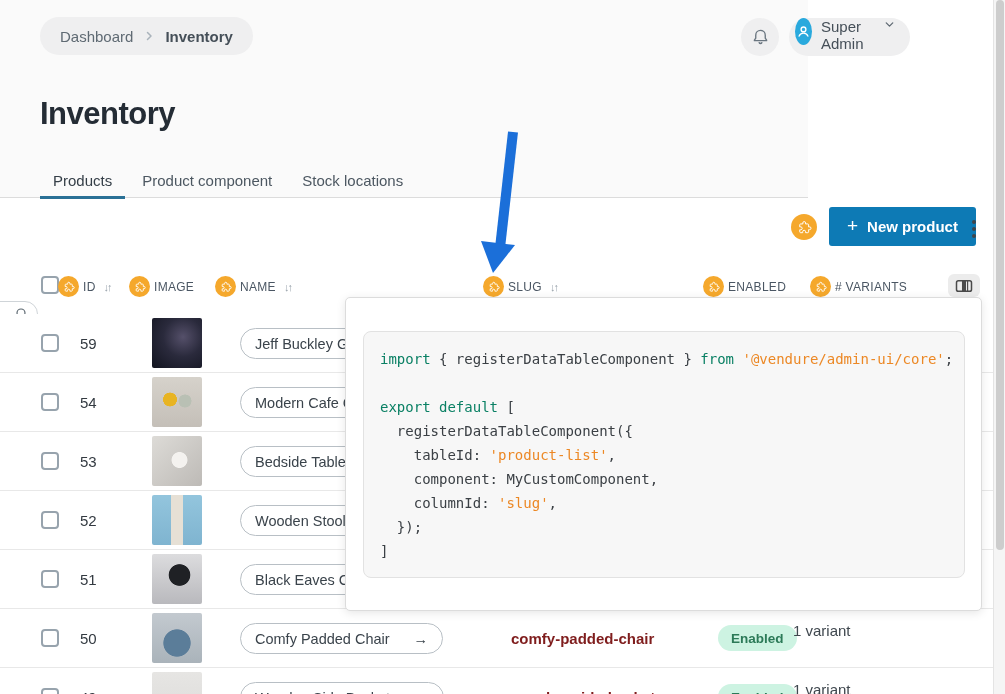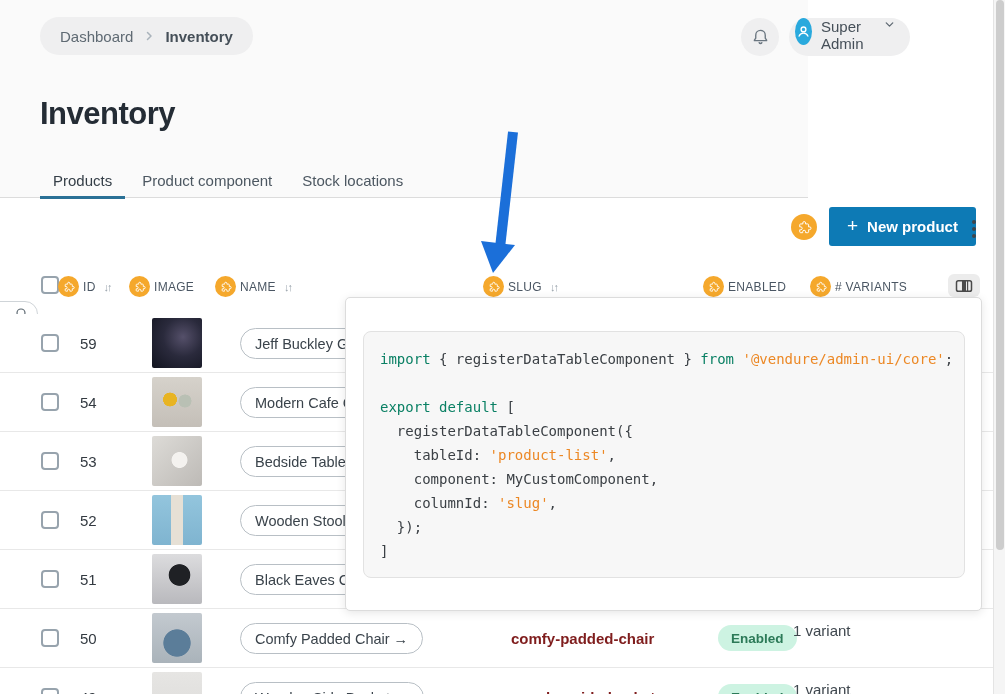--- a/index.html
+++ b/index.html
@@ -41,21 +41,21 @@
   .colpicker { position:absolute; left:948px; top:274px; width:32px; height:23px; background:#ececec; border-radius:6px; display:flex; align-items:center; justify-content:center; cursor:pointer; }
 
   .search-pill { position:absolute; left:-14px; top:301px; width:52px; height:26px; border:1px solid #cfd4d8; border-radius:13px; background:#fff; display:flex; align-items:center; justify-content:flex-end; padding-right:7px; cursor:pointer; }
 
   
   .rows { position:absolute; top:314px; left:0; width:1005px; }
   .row { position:relative; width:1005px; height:59px; border-bottom:1px solid #e8e8e8; background:#fff; }
   .row .checkbox { position:absolute; left:41px; top:20px; }
   .cell-id { position:absolute; left:80px; top:21px; font-size:15px; color:#333a41; }
   .thumb { position:absolute; left:152px; top:4px; width:50px; height:50px; border-radius:2px; background:#e3e2e0; }
-  .name-pill { position:absolute; left:240px; top:14px; height:31px; border:1px solid #b8bfc5; border-radius:16px; background:#fff; display:inline-flex; align-items:center; gap:4px; padding:0 14px; font-size:14.5px; color:#3a434b; white-space:nowrap; cursor:pointer; }
+  .name-pill { position:absolute; left:240px; top:14px; height:31px; border:1px solid #b8bfc5; border-radius:16px; background:#fff; display:inline-flex; align-items:center; gap:24px; padding:0 14px; font-size:14.5px; color:#3a434b; white-space:nowrap; cursor:pointer; }
   .pill-arrow { color:#3a434b; }
   .cell-slug { position:absolute; left:503px; top:21px; font-size:15px; font-weight:600; color:#7f1d1d; text-decoration:none; cursor:pointer; white-space:nowrap;margin-left:8px; }
   .badge { position:absolute; left:718px; top:16px; height:26px; border-radius:13px; background:#cdf3e2; color:#2c7a58; font-size:13.5px; font-weight:600; display:inline-flex; align-items:center; padding:0 13px; }
   .badge:empty { display:none; }
   .cell-variants { position:absolute; left:793px; top:13px; font-size:15px; color:#3f474e; white-space:nowrap; }
 
   
   [data-img="jeff-buckley-album"] { background:radial-gradient(circle at 62% 38%, #55506a 0%, #2a2a3c 45%, #12141f 100%); }
   [data-img="modern-cafe-chair"] { background:radial-gradient(circle at 36% 45%, #e8b423 0 16%, rgba(0,0,0,0) 17%), radial-gradient(circle at 66% 48%, #b9c0b4 0 15%, rgba(0,0,0,0) 16%), linear-gradient(180deg,#d6d2cb,#c4bfb8); }
   [data-img="bedside-table"] { background:radial-gradient(circle at 55% 48%, #f4f2ef 0 20%, rgba(0,0,0,0) 22%), linear-gradient(135deg,#dddbd7,#bdbab6); }

